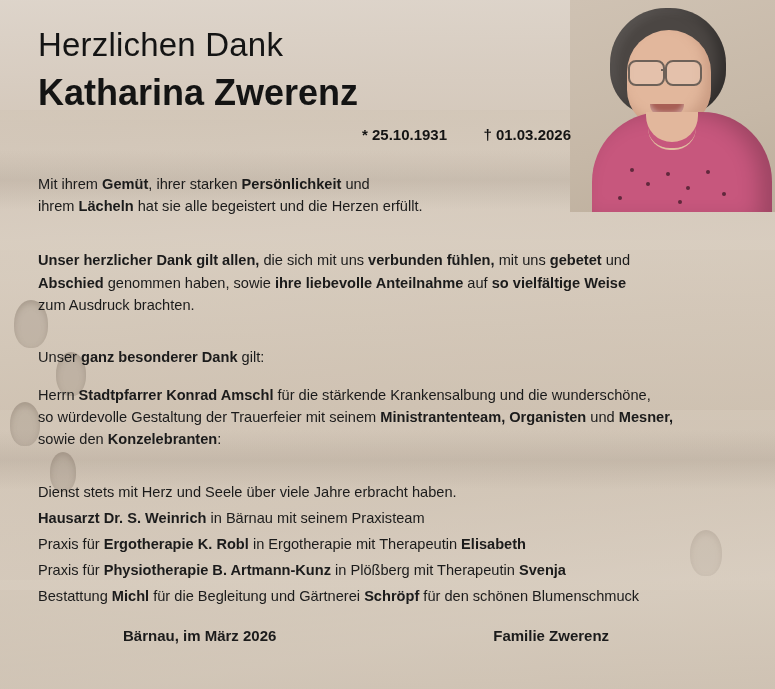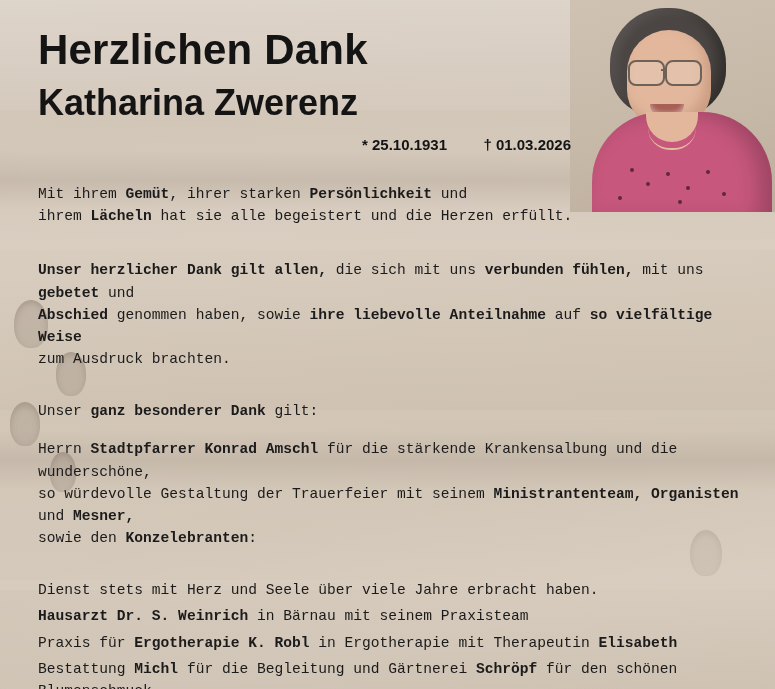--- a/index.html
+++ b/index.html
@@ -129,22 +129,22 @@
     border-radius: 0 0 24px 24px;
     opacity: .8;
   }
   
   .content {
     position: relative;
     padding: 26px 34px 18px 38px;
     color: #1b1b1b;
   }
   .title {
-    font-size: 42px;
-    font-weight: bold;
+    font-size: 33px;
+    font-weight: normal;
     letter-spacing: .2px;
     margin: 0 0 8px 0;
     color: #141414;
   }
   .name {
     text-align: left;
     font-size: 36px;
     font-weight: bold;
     margin: 4px 0 0 0;
     padding-right: 170px;
@@ -158,21 +158,20 @@
     padding-right: 170px;
     color: #141414;
   }
   .dates .sym { font-weight: bold; }
   .dates .gap { display: inline-block; width: 28px; }
 
   .para {
     font-size: 14.6px;
     line-height: 1.52;
     margin: 0 0 0 0;
-    font-family: Liberation Mono, monospace;
   }
   .p-block { margin-top: 17px; }
   .p-block.tight { margin-top: 4px; }
   b { font-weight: bold; }
 
   .footer {
     display: flex;
     align-items: baseline;
     margin-top: 20px;
     font-size: 15px;
@@ -285,20 +284,25 @@
         <b>Hausarzt Dr. S. Weinrich</b><span> in Bärnau mit seinem Praxisteam</span>
       </div>
     </div>
 
     <div class="p-block tight">
       <div class="para">
         <span>Praxis für </span><b>Ergotherapie K. Robl</b><span> in Ergotherapie mit Therapeutin </span><b>Elisabeth</b>
       </div>
     </div>
 
+    <div class="p-block tight">
+      <div class="para">
+        <span>Praxis für </span><b>Physiotherapie B. Artmann-Kunz</b><span> in Plößberg mit Therapeutin </span><b>Svenja</b>
+      </div>
+    </div>
 
     <div class="p-block tight">
       <div class="para">
         <span>Bestattung </span><b>Michl</b><span> für die Begleitung und Gärtnerei </span><b>Schröpf</b><span> für den schönen Blumenschmuck</span>
       </div>
     </div>
 
     <div class="footer">
       <div class="left">Bärnau, im März 2026</div>
       <div class="right">Familie Zwerenz</div>

